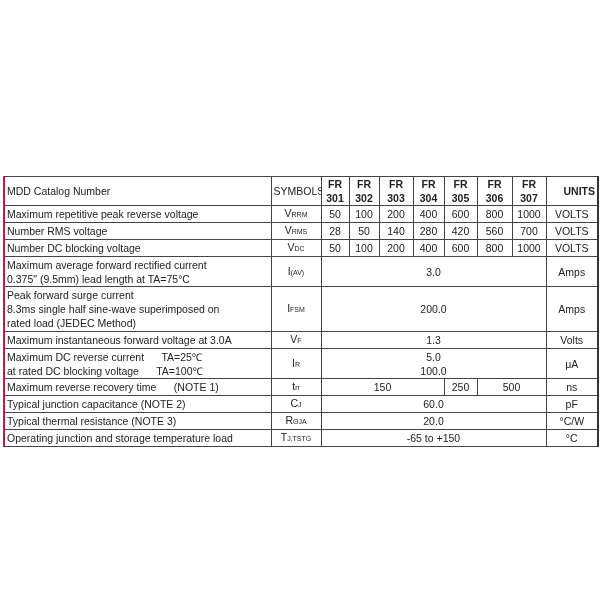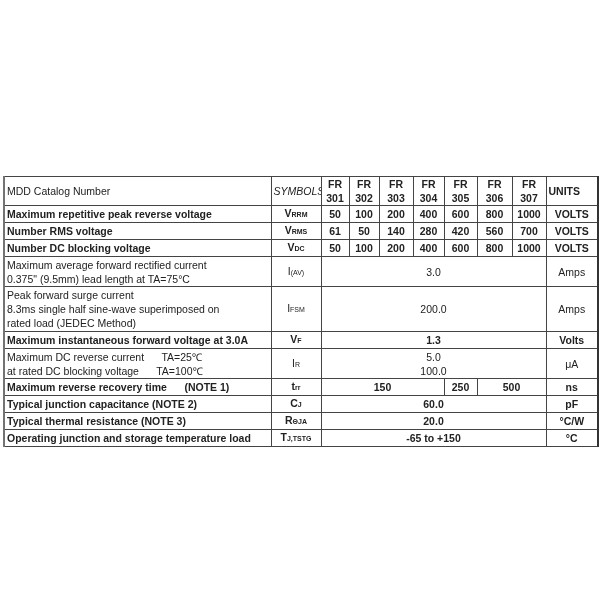--- a/index.html
+++ b/index.html
@@ -2,33 +2,33 @@
 <html><head>
 <meta charset="utf-8">
 <style>
   html, body { margin:0; padding:0; background:#ffffff; }
   body { width:600px; height:600px; position:relative; overflow:hidden;
          font-family:"Liberation Sans", sans-serif; color:#222; }
   table.spec { position:absolute; left:3px; top:176px; border-collapse:collapse;
                table-layout:fixed; width:594px; }
   table.spec td { border:1px solid #444; padding:0 2px; font-size:10.5px;
                   line-height:14px; vertical-align:middle; overflow:hidden; white-space:nowrap; }
-  table.spec { border-left:2px solid #737373; border-right:2px solid #333; }
+  table.spec { border-left:2px solid #be185d; border-right:2px solid #333; }
   td.lbl { text-align:left; padding-left:3px; }
   td.sym { text-align:center; font-size:8.5px; }
   td.sym .main { font-size:10.5px; }
   td.num { text-align:center; }
   td.unit { text-align:center; }
   td.hdr-part { text-align:center; font-weight:bold; font-size:8.5px; line-height:9px; }
-  td.hdr-sym { text-align:right; font-style:italic; font-size:8px; }
-  td.hdr-units { text-align:left; font-weight:bold; font-size:10.5px; }
+  td.hdr-sym { text-align:right; font-size:8px; }
+  td.hdr-units { text-align:right; font-weight:bold; font-size:10.5px; }
   .sub { font-size:7px; text-transform:uppercase; }
   .multi span { display:block; }
   tr.h1 td { height:21px; }
-  tr.r1 td { height:14px;font-weight:bold; }
+  tr.r1 td { height:14px; }
   tr.r2 td { height:29px; }
   tr.r3 td { height:44px; }
 </style>
 </head>
 <body>
 
 <table class="spec">
   <colgroup>
     <col style="width:267px">
       <col style="width:50px">
@@ -85,21 +85,21 @@
     <td class="num">400</td>
     <td class="num">600</td>
     <td class="num">800</td>
     <td class="num">1000</td>
     <td class="unit">VOLTS</td>
   </tr>
 
   <tr class="r1">
     <td class="lbl">Number RMS voltage</td>
     <td class="sym"><span class="main">V</span><span class="sub">RMS</span></td>
-    <td class="num">61</td>
+    <td class="num">28</td>
     <td class="num">50</td>
     <td class="num">140</td>
     <td class="num">280</td>
     <td class="num">420</td>
     <td class="num">560</td>
     <td class="num">700</td>
     <td class="unit">VOLTS</td>
   </tr>
 
   <tr class="r1">

